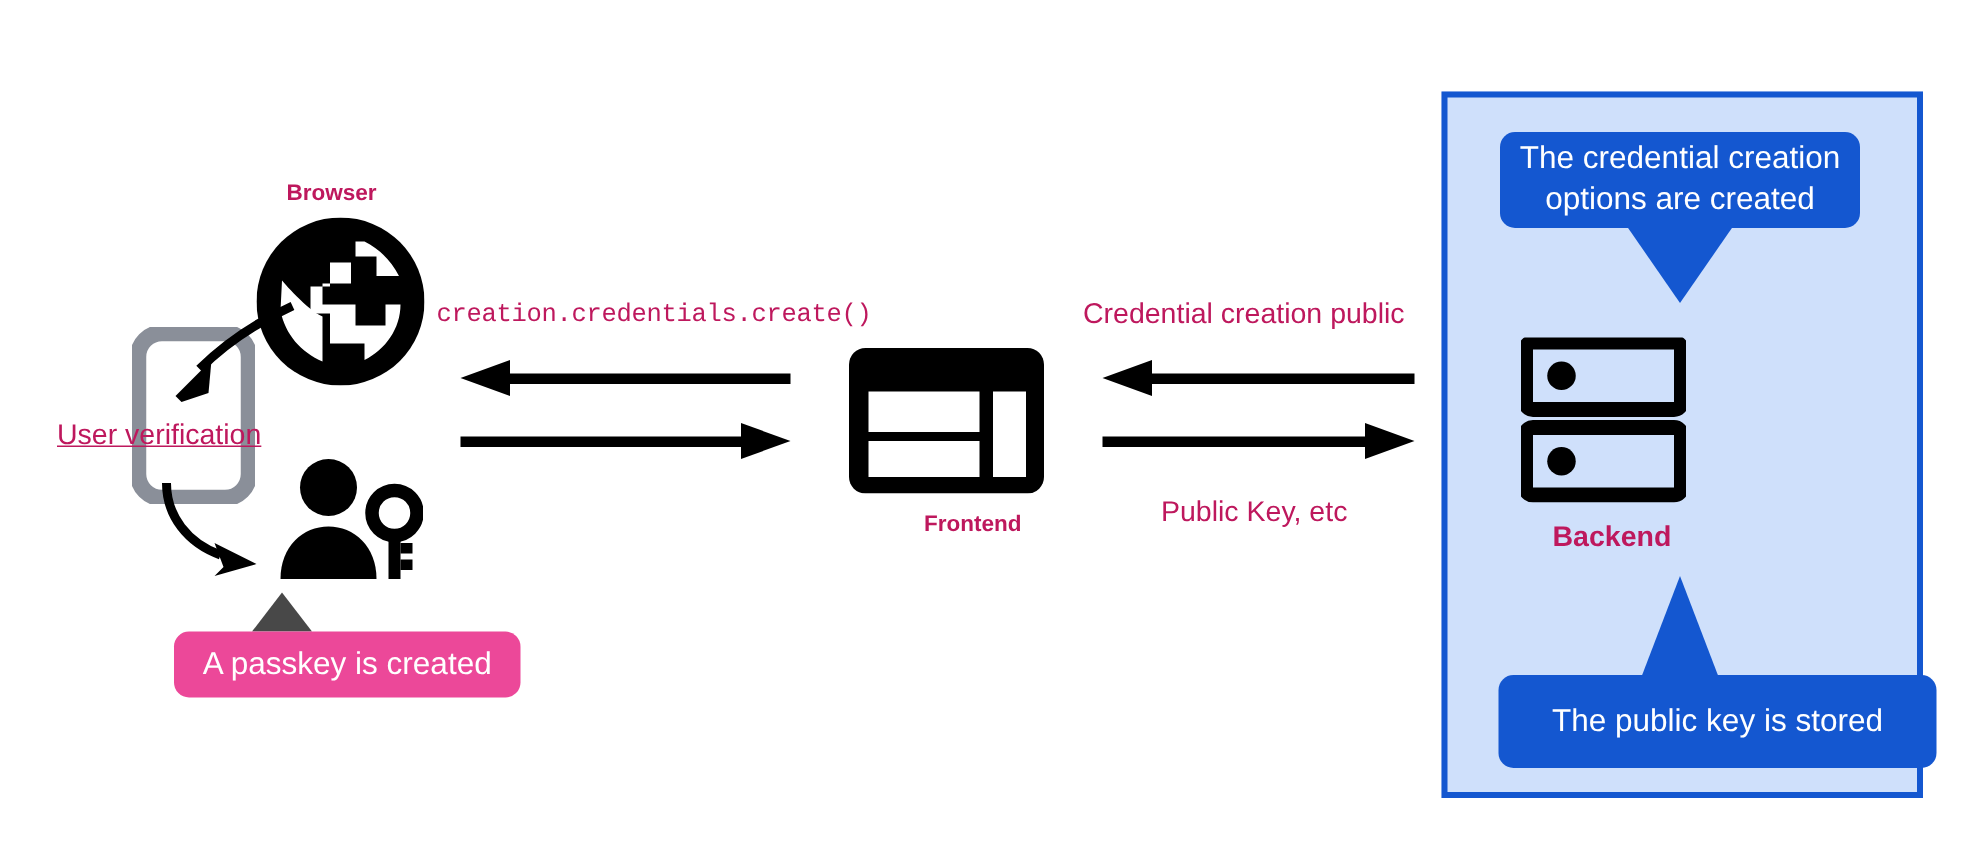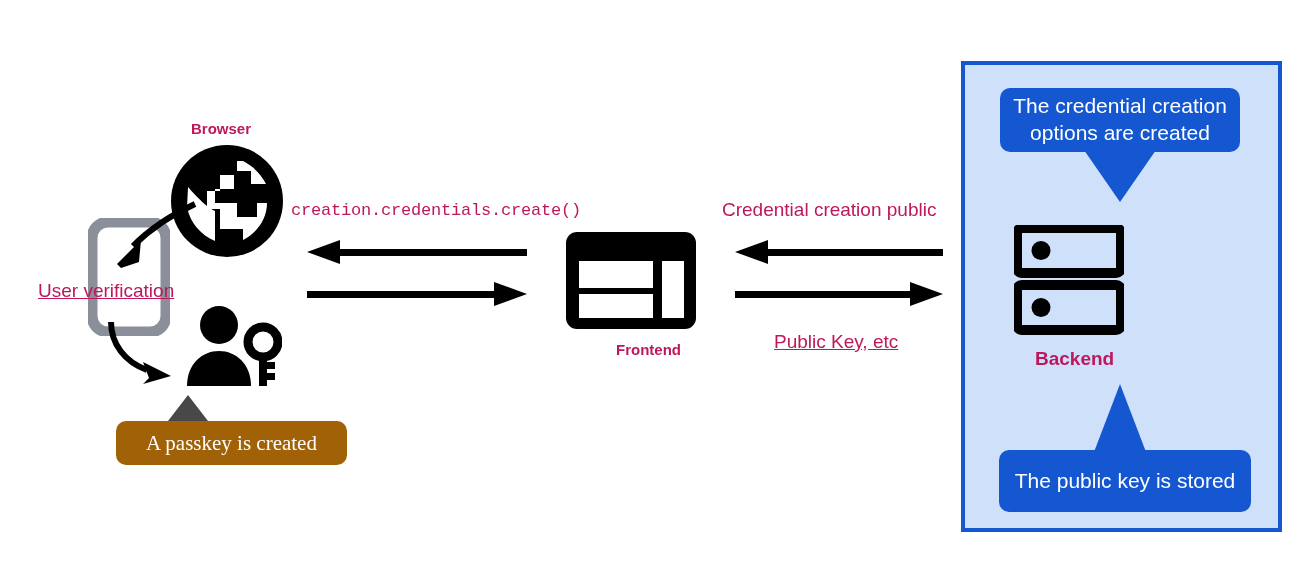--- a/index.html
+++ b/index.html
@@ -51,21 +51,21 @@
     box-sizing: border-box;
     display: flex;
     align-items: center;
     justify-content: center;
     text-align: center;
     color: #ffffff;
     border-radius: 10px;
     line-height: 1.28;
   }
   .tooltip-blue { background: #1457d0; }
-  .tooltip-dark { background: #a16207; font-family: Liberation Serif, serif; }
+  .tooltip-dark { background: #ec4899; }
 
   .ptr {
     position: absolute;
     width: 0;
     height: 0;
   }
   
   .ptr-down-blue {
     border-left: 36px solid transparent;
     border-right: 36px solid transparent;
@@ -132,21 +132,21 @@
       <circle cx="27" cy="25.5" r="9.5" fill="#000000"></circle>
       <rect x="3" y="60" width="104" height="45" rx="5" ry="5" fill="none" stroke="#000000" stroke-width="10"></rect>
       <circle cx="27" cy="82.5" r="9.5" fill="#000000"></circle>
     </svg>
   </div>
 
   <div class="label label-bold" style="left:1035px; top:348px; font-size:19px;">Backend</div>
 
   <div class="ptr ptr-up-blue" style="left:1094px; top:384px;"></div>
 
-  <div class="tooltip tooltip-blue" style="left:999px; top:450px; width:252px; height:62px; font-size:21px; padding:0 10px;">
+  <div class="tooltip tooltip-blue" style="left:999px; top:450px; width:292px; height:62px; font-size:21px; padding:0 10px;">
     <span>The public key is stored</span>
   </div>
 
   <div class="icon" style="left:566px; top:232px; width:130px; height:97px;">
     <svg width="130" height="97" viewBox="0 0 130 97" aria-hidden="true">
       <rect x="0" y="0" width="130" height="97" rx="11" ry="11" fill="#000000"></rect>
       <rect x="13" y="29" width="74" height="27" fill="#ffffff"></rect>
       <rect x="13" y="62" width="74" height="24" fill="#ffffff"></rect>
       <rect x="96" y="29" width="22" height="57" fill="#ffffff"></rect>
     </svg>
@@ -226,15 +226,15 @@
   <div class="arrow" style="left:735px; top:249px; width:208px; height:7px;">
     <div class="arrow-line" style="left:28px; width:180px;"></div>
     <div class="arrow-head arrow-head-left"></div>
   </div>
 
   <div class="arrow" style="left:735px; top:291px; width:208px; height:7px;">
     <div class="arrow-line" style="left:0px; width:180px;"></div>
     <div class="arrow-head arrow-head-right"></div>
   </div>
 
-  <div class="label" style="left:774px; top:331px; font-size:19px;text-decoration:underline;">Public Key, etc</div>
+  <div class="label" style="left:774px; top:331px; font-size:19px;">Public Key, etc</div>
 
 </div>
 
 </body></html>

